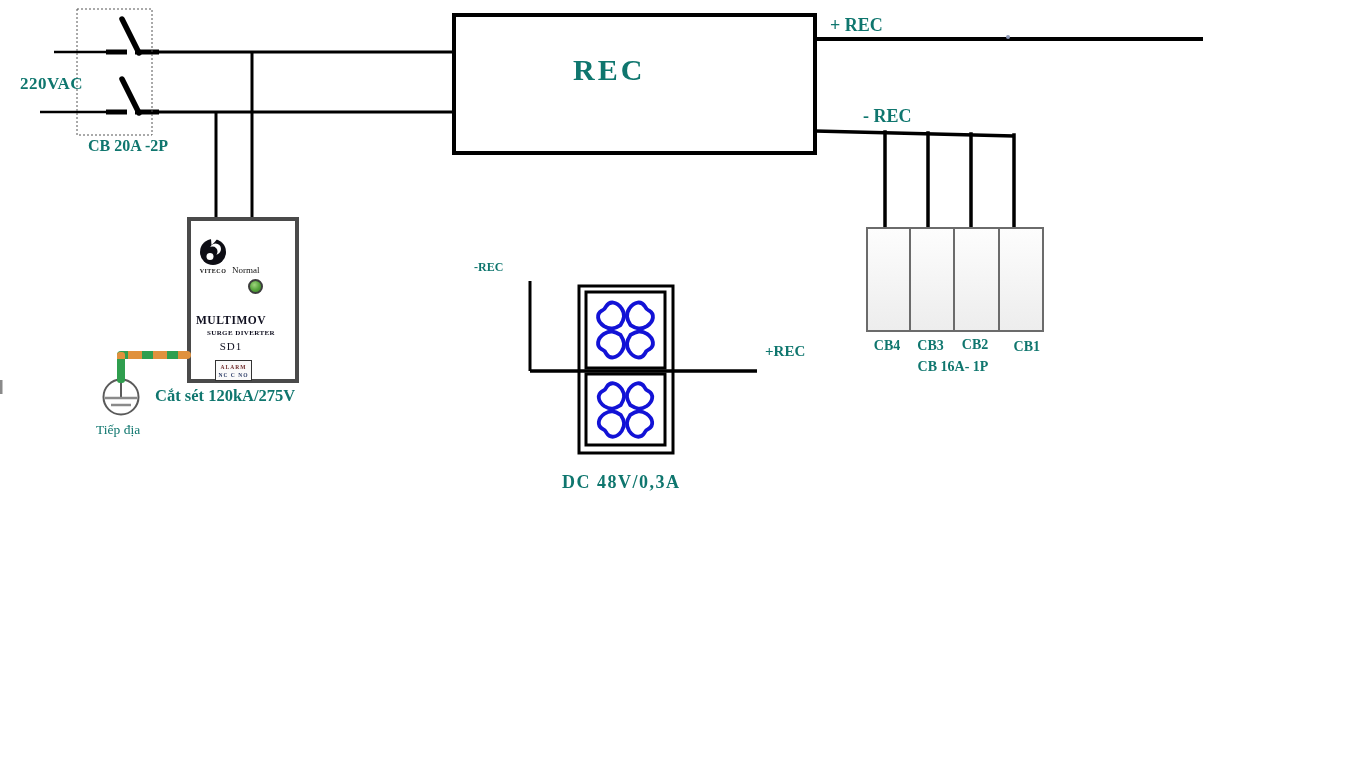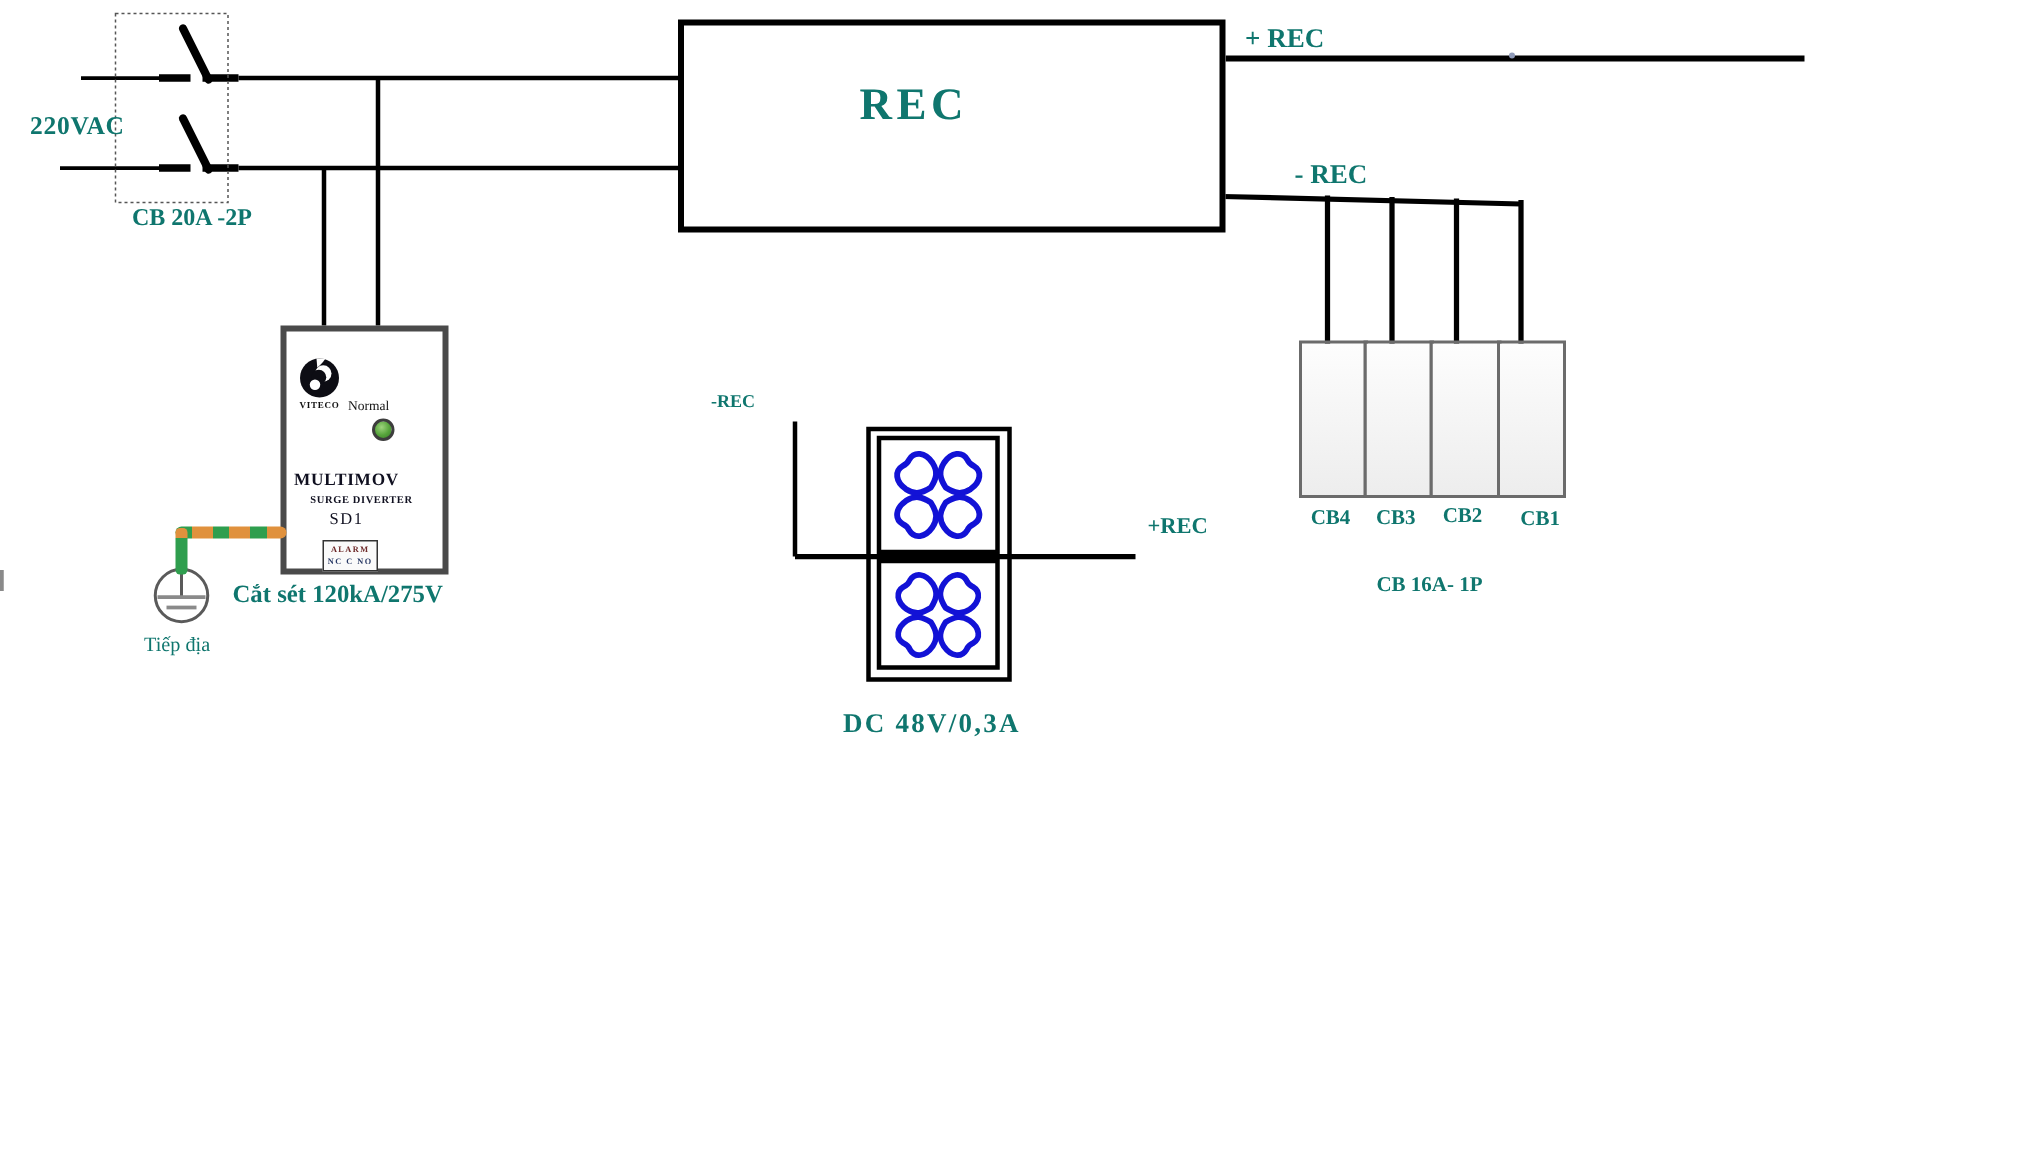--- a/index.html
+++ b/index.html
@@ -158,15 +158,15 @@
 
   <div class="cb-box" style="left:866px;width:42px;"></div>
   <div class="cb-box" style="left:909px;width:43px;"></div>
   <div class="cb-box" style="left:953px;width:44px;"></div>
   <div class="cb-box" style="left:998px;width:42px;"></div>
 
   <div class="lbl" style="left:866px;top:339px;width:42px;text-align:center;font-size:14px;">CB4</div>
   <div class="lbl" style="left:909px;top:339px;width:43px;text-align:center;font-size:14px;">CB3</div>
   <div class="lbl" style="left:953px;top:338px;width:44px;text-align:center;font-size:14px;font-family:Liberation Serif, serif;">CB2</div>
   <div class="lbl" style="left:998px;top:340px;width:42px;text-align:right;font-size:14px;">CB1</div>
-  <div class="lbl" style="left:866px;top:360px;width:174px;text-align:center;font-size:14px;margin-top:24px;">CB 16A- 1P</div>
+  <div class="lbl" style="left:866px;top:360px;width:174px;text-align:center;font-size:14px;">CB 16A- 1P</div>
 
 </div>
 
 </body></html>

